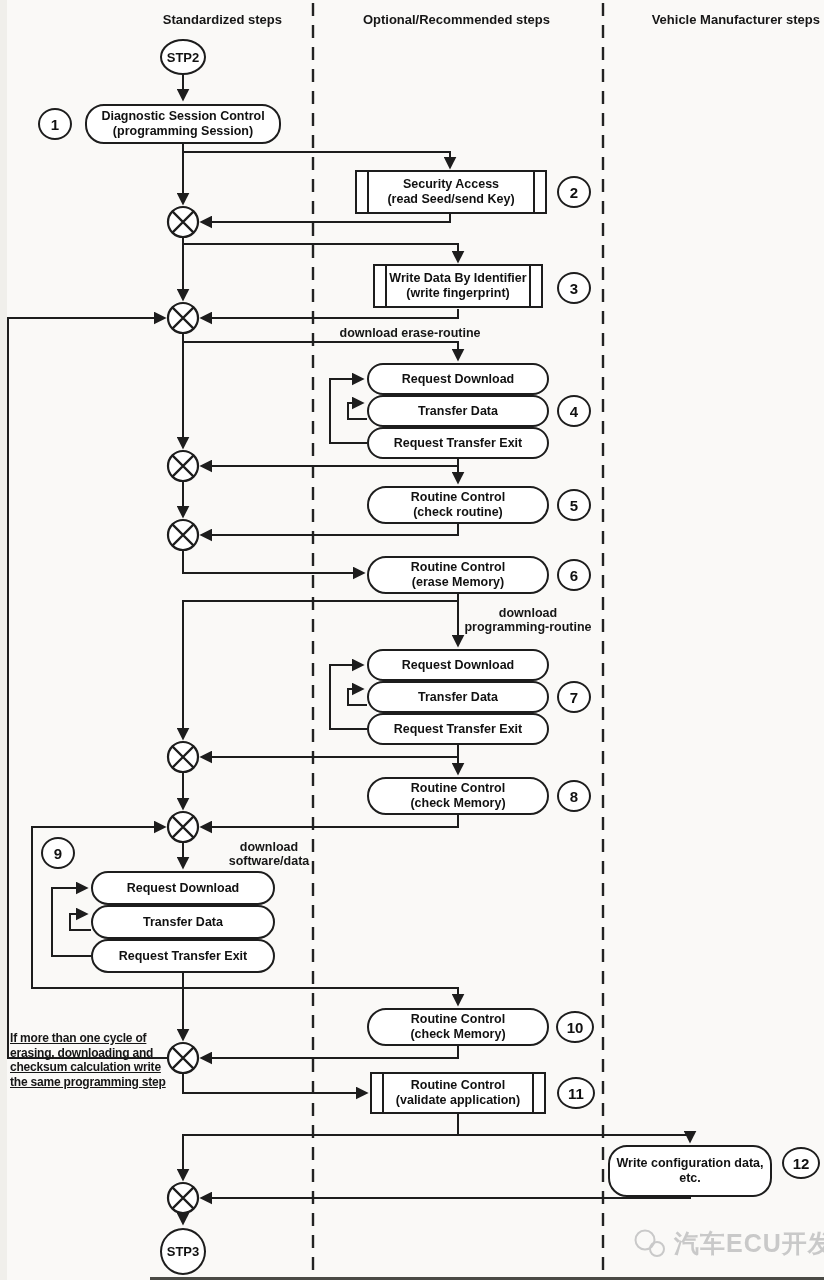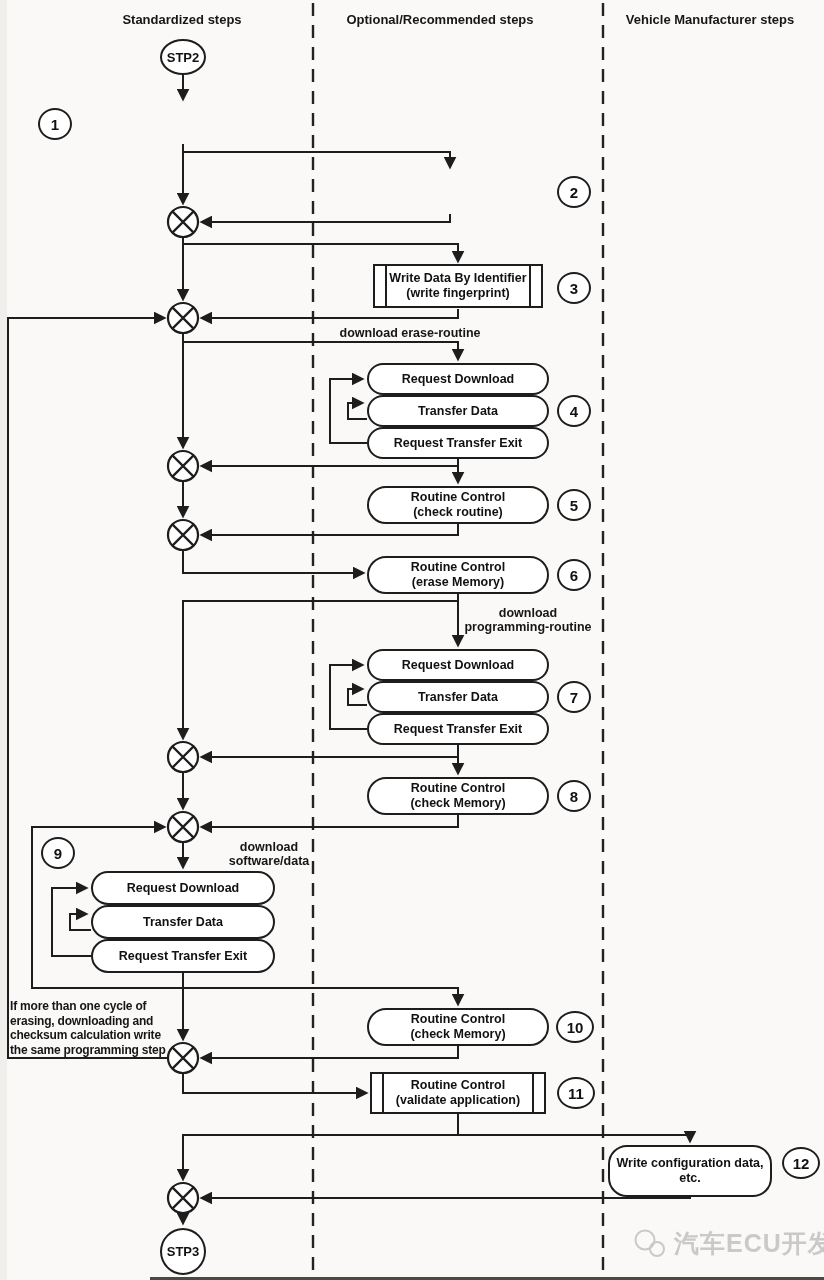--- a/index.html
+++ b/index.html
@@ -2,21 +2,21 @@
 <html><head>
 <meta charset="utf-8">
 <style>
   html,body{margin:0;padding:0;background:#faf9f7;}
   #canvas{
     position:relative;width:824px;height:1280px;overflow:hidden;
     background:#faf9f7;font-family:"Liberation Sans",sans-serif;color:#161616;
   }
   .abs{position:absolute;box-sizing:border-box;}
   #wires{position:absolute;left:0;top:0;}
-  .hdr{font-weight:bold;font-size:13px;text-align:center;color:#161616;}
+  .hdr{font-weight:bold;font-size:13px;text-align:right;color:#161616;}
   .stadium{
     border:2px solid #1d1d1d;background:#fff;border-radius:19px;
     display:flex;flex-direction:column;align-items:center;justify-content:center;
     text-align:center;font-weight:bold;font-size:12.5px;line-height:15px;color:#111;
   }
   .g-item{border-radius:17px;text-align:right;}
   .proc{
     border:2px solid #1d1d1d;background:#fff;
     display:flex;flex-direction:column;align-items:center;justify-content:center;
     text-align:center;font-weight:bold;font-size:12.5px;line-height:15px;color:#111;
@@ -134,24 +134,34 @@
     </g>
   </svg>
 
   <div class="abs hdr" style="left:82px;top:12px;width:200px;">Standardized steps</div>
   <div class="abs hdr" style="left:330px;top:12px;width:220px;">Optional/Recommended steps</div>
   <div class="abs hdr" style="left:600px;top:12px;width:220px;">Vehicle Manufacturer steps</div>
 
   <div class="abs terminal" style="left:160px;top:39px;width:46px;height:36px;">STP2</div>
   <div class="abs terminal" style="left:160px;top:1228px;width:46px;height:47px;">STP3</div>
 
+  <div class="abs stadium" style="left:85px;top:104px;width:196px;height:40px;">
+    <span>Diagnostic Session Control</span>
+    <span>(programming Session)</span>
+  </div>
   <div class="abs numcircle" style="left:38px;top:108px;width:34px;height:32px;">
       <span>1</span>
     </div>
 
+  <div class="abs proc" style="left:355px;top:170px;width:192px;height:44px;">
+    <i class="bar l"></i>
+    <i class="bar r"></i>
+    <span>Security Access</span>
+    <span>(read Seed/send Key)</span>
+  </div>
   <div class="abs numcircle" style="left:557px;top:176px;width:34px;height:32px;">
       <span>2</span>
     </div>
 
   <div class="abs proc" style="left:373px;top:264px;width:170px;height:44px;">
     <i class="bar l"></i>
     <i class="bar r"></i>
     <span>Write Data By Identifier</span>
     <span>(write fingerprint)</span>
   </div>
@@ -227,21 +237,21 @@
   <div class="abs stadium g-item" style="left:91px;top:871px;width:184px;height:34px;">
       <span>Request Download</span>
     </div>
   <div class="abs stadium g-item" style="left:91px;top:905px;width:184px;height:34px;">
       <span>Transfer Data</span>
     </div>
   <div class="abs stadium g-item" style="left:91px;top:939px;width:184px;height:34px;">
       <span>Request Transfer Exit</span>
     </div>
 
-  <div class="abs note" style="left:10px;top:999px;width:180px;">
+  <div class="abs note" style="left:10px;top:1031px;width:180px;text-decoration:underline;">
     <div>If more than one cycle of</div>
     <div>erasing, downloading and</div>
     <div>checksum calculation write</div>
     <div>the same programming step</div>
   </div>
 
   <div class="abs stadium" style="left:367px;top:1008px;width:182px;height:38px;">
     <span>Routine Control</span>
     <span>(check Memory)</span>
   </div>

